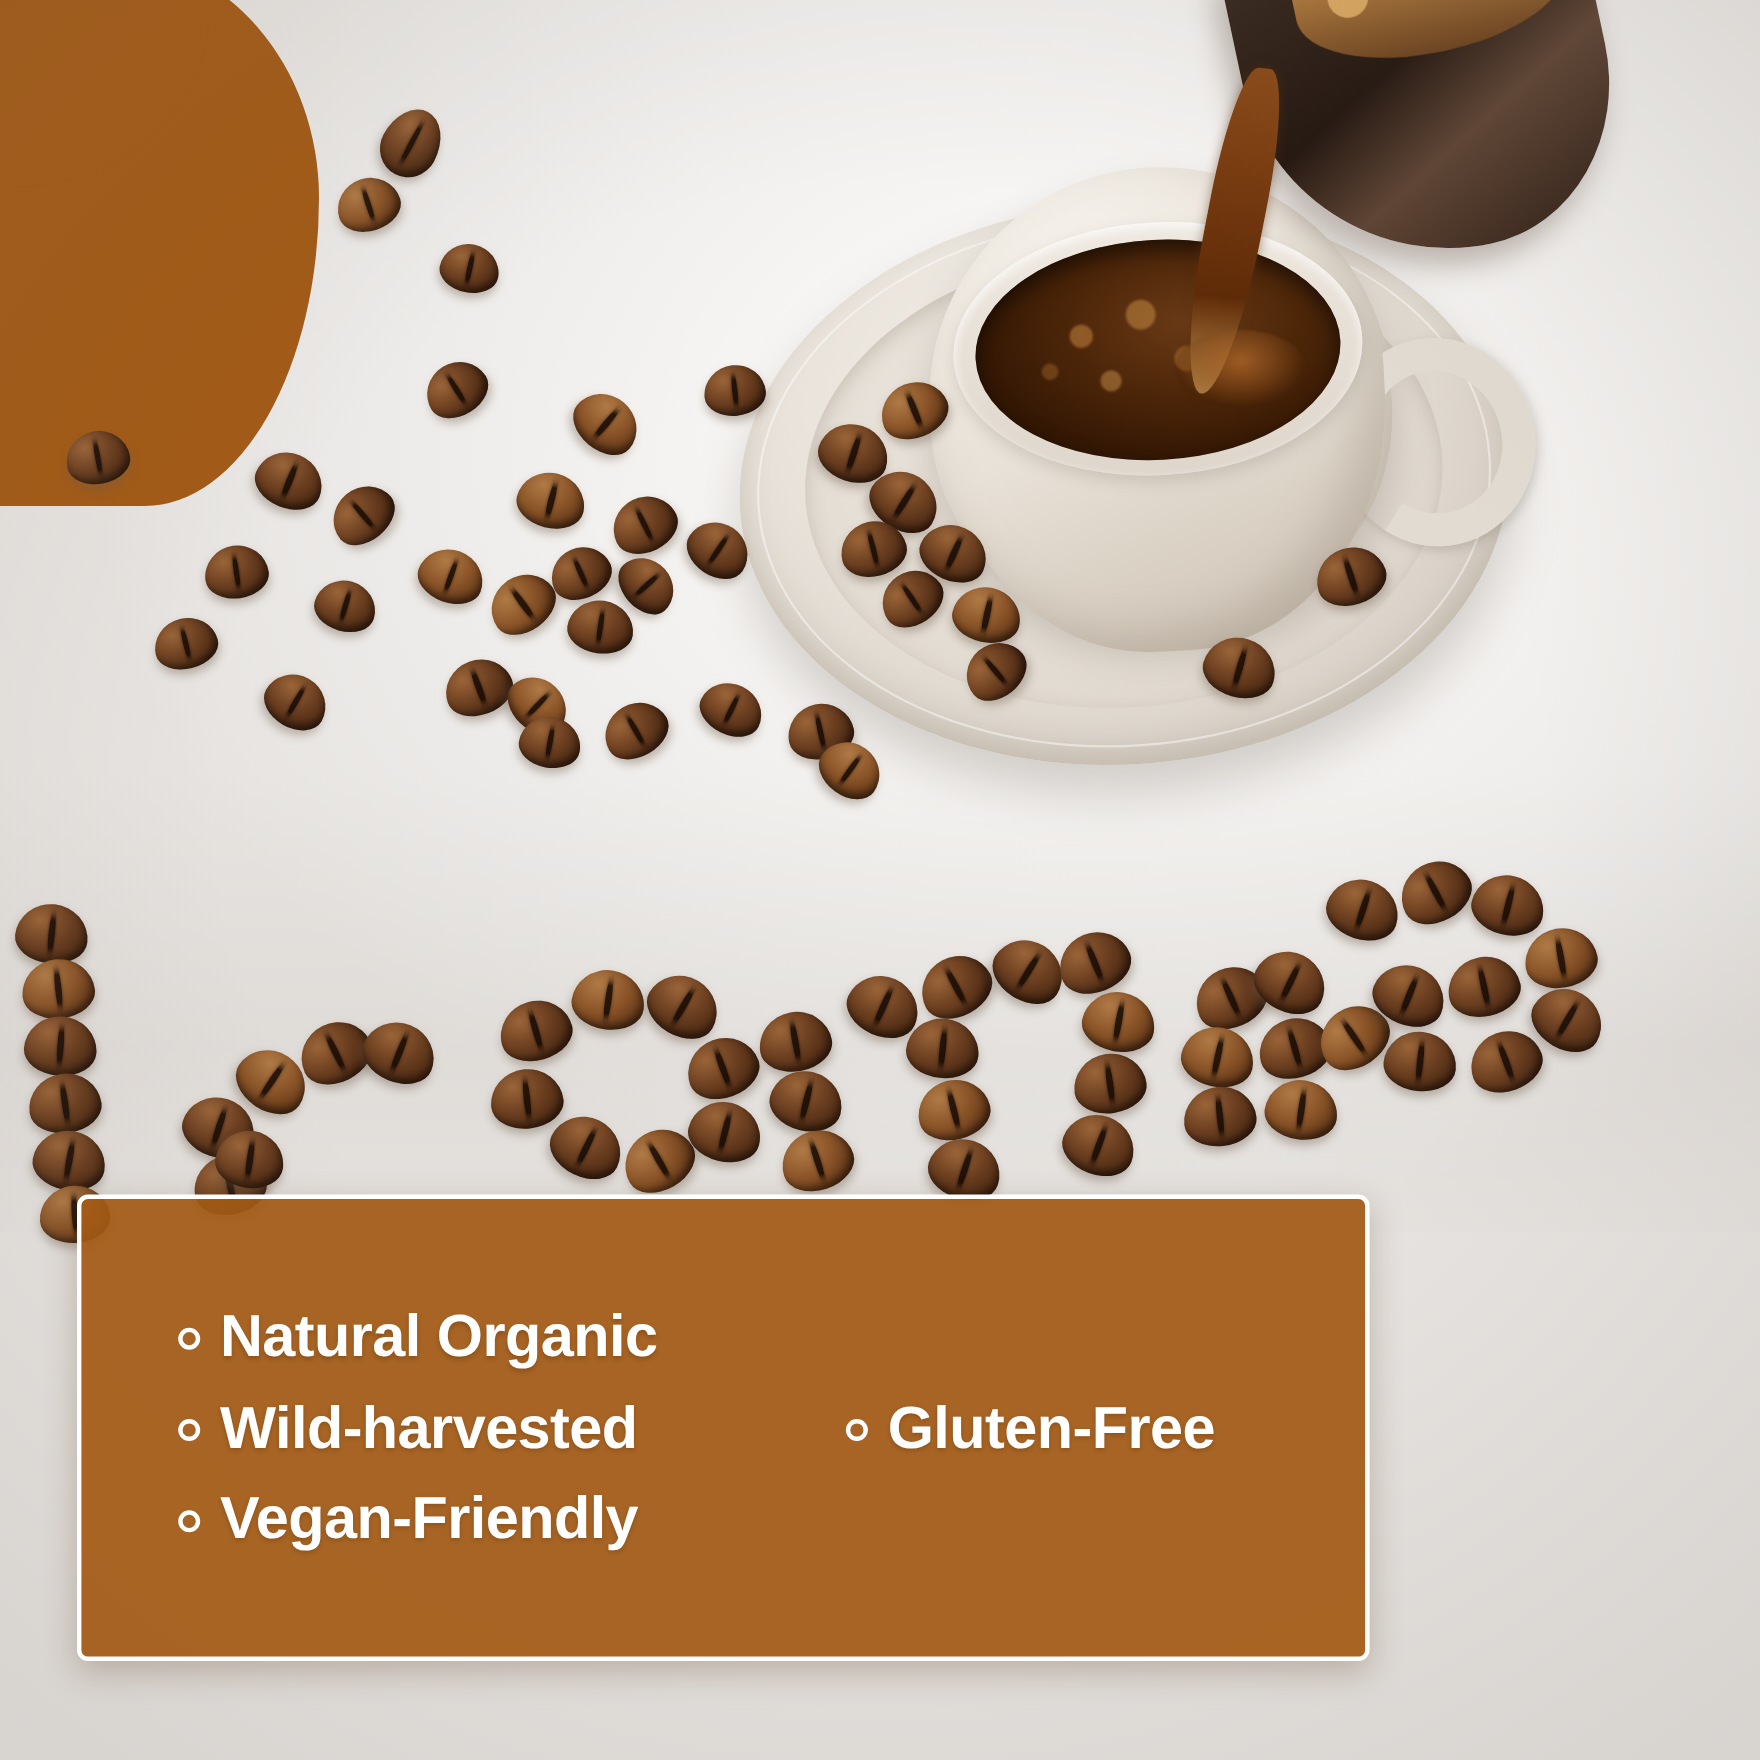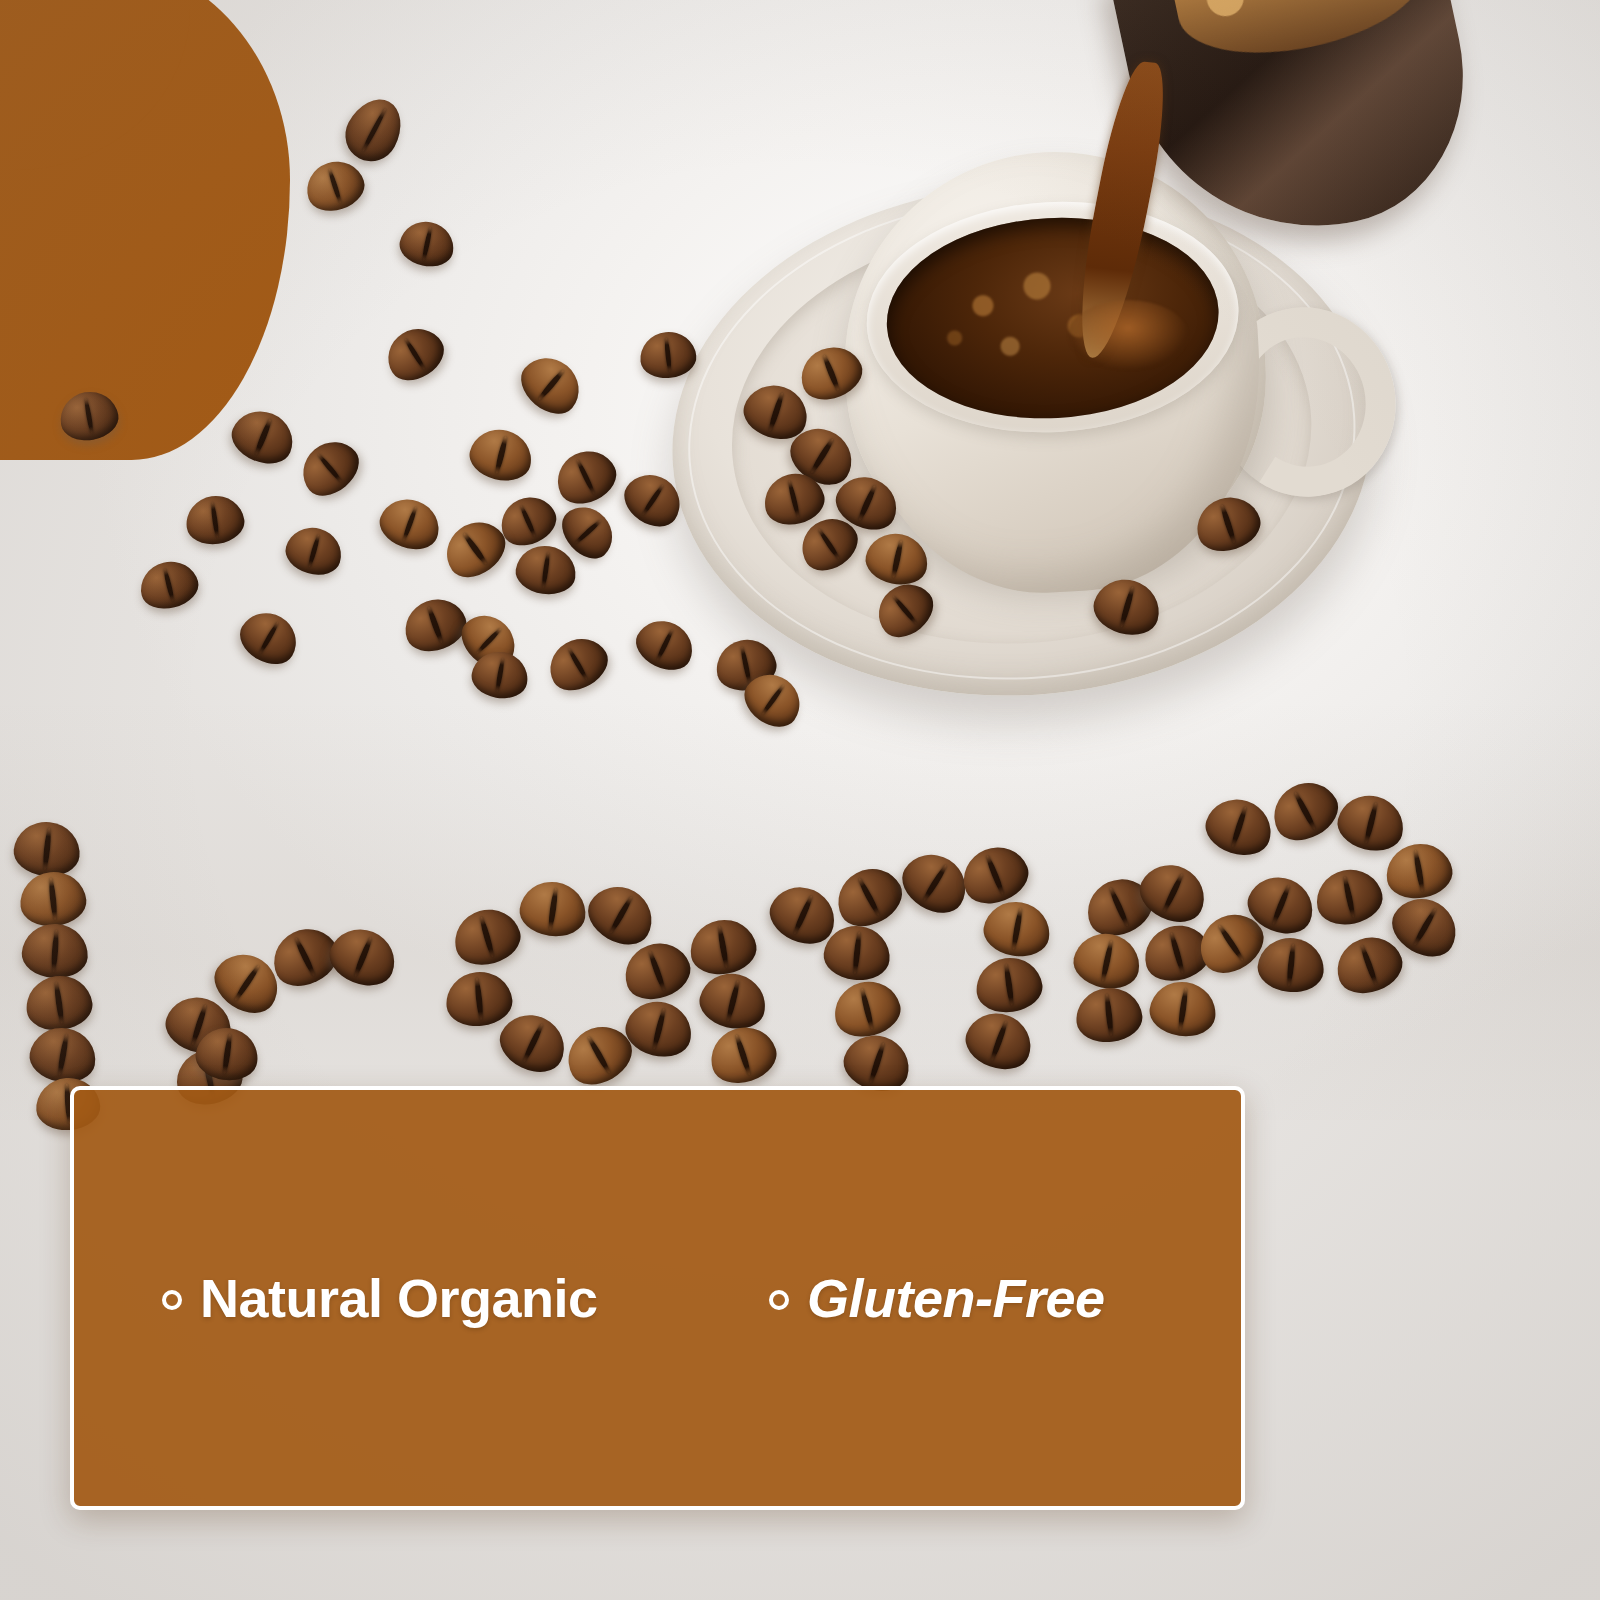--- a/index.html
+++ b/index.html
@@ -178,21 +178,21 @@
     box-shadow:0 10px 30px rgba(80,45,10,.25);
     box-sizing:border-box;
     display:flex;
     align-items:center;
   }
   .cols{
     display:flex;width:100%;padding:0 24px;box-sizing:border-box;
   }
   .col{display:flex;flex-direction:column;justify-content:center;gap:26px;}
   .col.left{width:58%;padding-left:64px;box-sizing:border-box;}
-  .col.right{width:42%;padding-left:22px;box-sizing:border-box;font-style:italic;}
+  .col.right{width:42%;padding-left:22px;box-sizing:border-box;}
   .feature{display:flex;align-items:center;gap:18px;}
   .dot{
     width:20px;height:20px;border-radius:50%;
     border:4px solid #ffffff;box-sizing:border-box;flex:0 0 auto;
     margin-top:4px;
   }
   .feature-label{
     color:#ffffff;
     font-size:54px;
     font-weight:bold;
@@ -332,20 +332,28 @@
 
   <div class="vignette"></div>
 
   <div class="panel">
     <div class="cols">
       <div class="col left">
         <div class="feature">
           <span class="dot"></span>
           <span class="feature-label">Natural Organic</span>
         </div>
+        <div class="feature">
+          <span class="dot"></span>
+          <span class="feature-label">Wild-harvested</span>
+        </div>
+        <div class="feature">
+          <span class="dot"></span>
+          <span class="feature-label">Vegan-Friendly</span>
+        </div>
       </div>
       <div class="col right">
         <div class="feature">
           <span class="dot"></span>
           <span class="feature-label">Gluten-Free</span>
         </div>
       </div>
     </div>
   </div>
 

